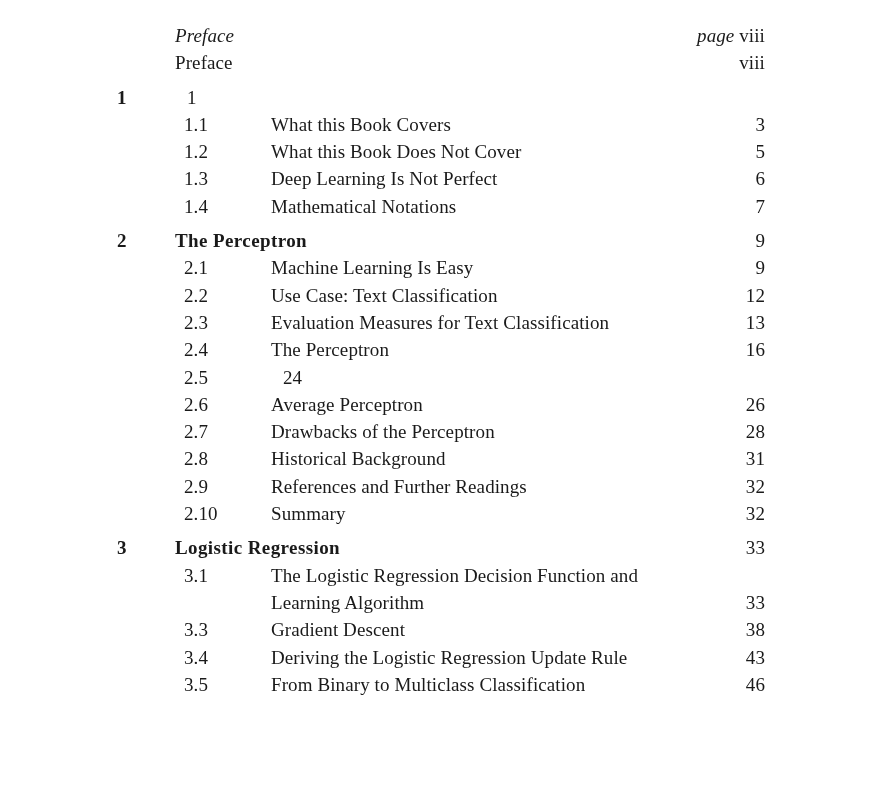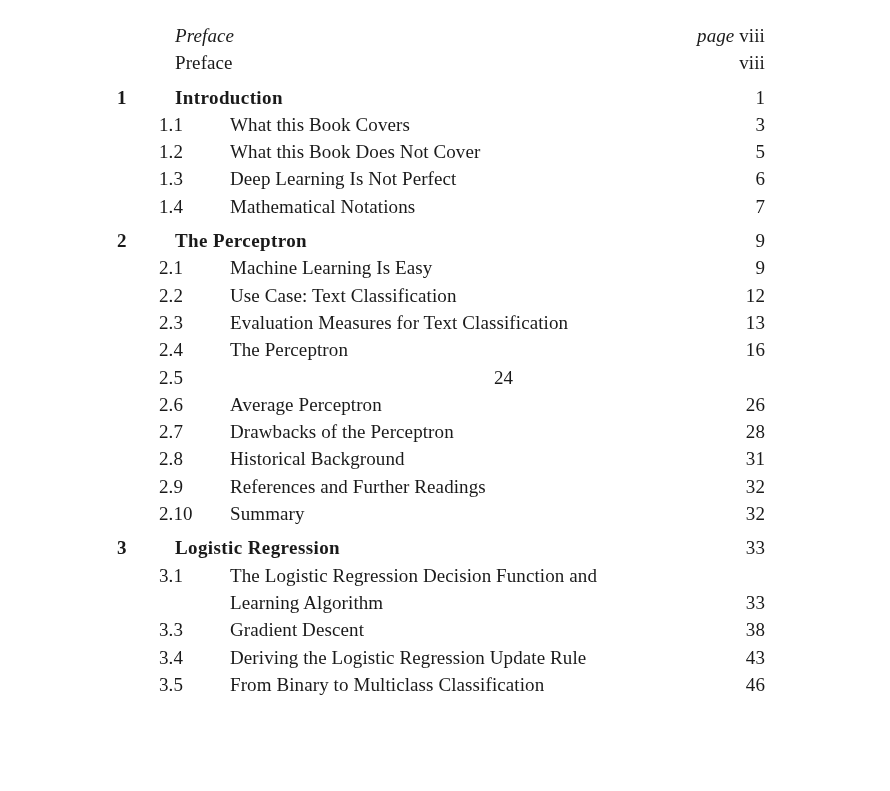--- a/index.html
+++ b/index.html
@@ -39,24 +39,25 @@
     font-weight: bold;
     letter-spacing: 0.4px;
   }
   .row.chapter .page-num {
     font-weight: normal;
     letter-spacing: 0.1px;
   }
   
   .row.section {
     grid-template-columns: 71px 1fr auto;
-    margin-left: 42px;
+    margin-left: 67px;
+    gap: 16px;
   }
   .page-num {
-    text-align: center;
+    text-align: left;
     align-self: end;
     white-space: nowrap;
     padding-left: 12px;
   }
   .italic { font-style: italic; }
   .tline { display: block; }
 </style>
 </head>
 <body>
 
@@ -65,21 +66,20 @@
       <div class="row front">
         <div class="fm-title italic">Preface</div>
         <div class="page-num"><span class="italic">page</span> viii</div>
       </div>
       <div class="row front">
         <div class="fm-title">Preface</div>
         <div class="page-num">viii</div>
       </div>
       <div class="row chapter">
         <div class="ch-num">1</div>
-        <div class="ch-title">Introduction</div>
         <div class="page-num">1</div>
       </div>
       <div class="row section">
         <div class="sec-num">1.1</div>
         <div class="sec-title">
           <div class="tline">What this Book Covers</div>
         </div>
         <div class="page-num">3</div>
       </div>
       <div class="row section">

